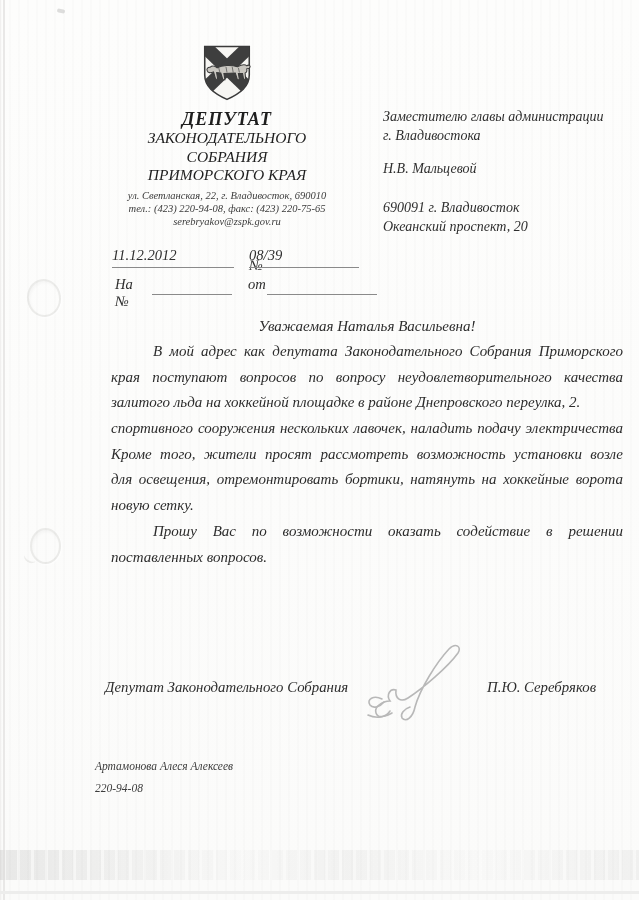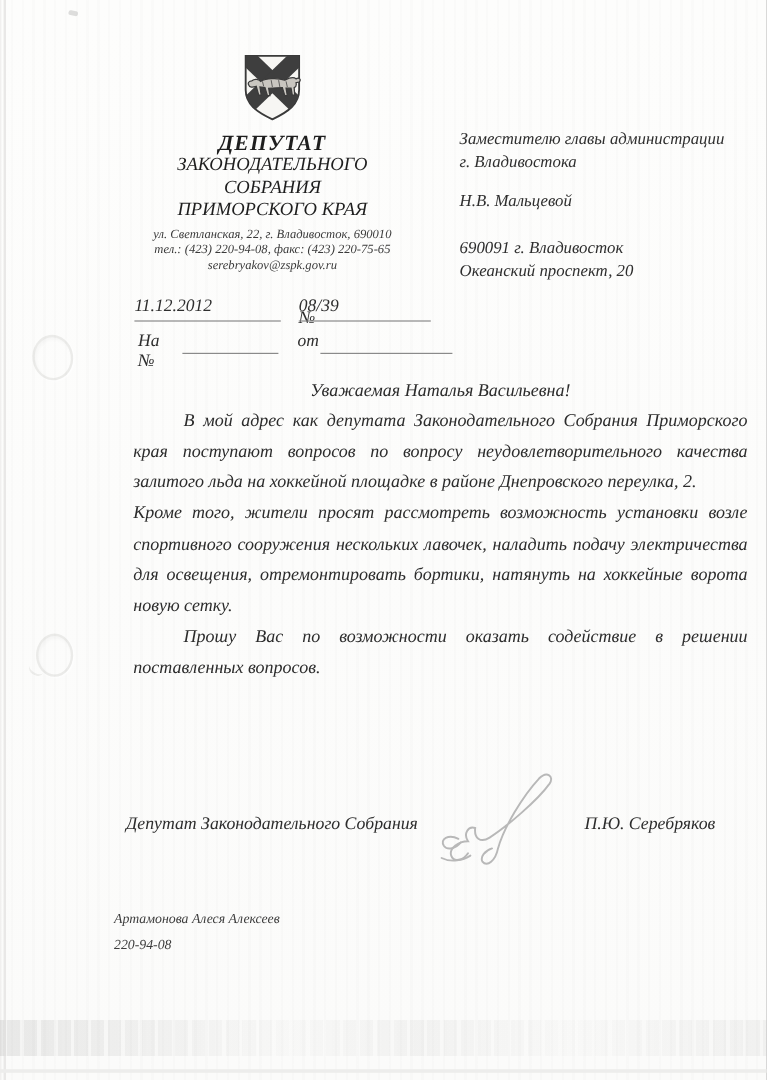--- a/index.html
+++ b/index.html
@@ -130,22 +130,22 @@
     <div class="ul" style="left:152px;top:276px;width:80px;"></div>
     <div class="lbl" style="left:248px;top:276px;">от</div>
     <div class="ul" style="left:267px;top:276px;width:110px;"></div>
   </div>
 
   <div class="body">
     <div class="sal">Уважаемая Наталья Васильевна!</div>
     <div class="bl ind j">В мой адрес как депутата Законодательного Собрания Приморского</div>
     <div class="bl j">края поступают вопросов по вопросу неудовлетворительного качества</div>
     <div class="bl">залитого льда на хоккейной площадке в районе Днепровского переулка, 2.</div>
+    <div class="bl j">спортивного сооружения нескольких лавочек, наладить подачу электричества</div>
     <div class="bl j">Кроме того, жители просят рассмотреть возможность установки возле</div>
-    <div class="bl j">спортивного сооружения нескольких лавочек, наладить подачу электричества</div>
     <div class="bl j">для освещения, отремонтировать бортики, натянуть на хоккейные ворота</div>
     <div class="bl">новую сетку.</div>
     <div class="bl ind j">Прошу Вас по возможности оказать содействие в решении</div>
     <div class="bl">поставленных вопросов.</div>
   </div>
 
   <div class="sig-pos">Депутат Законодательного Собрания</div>
   <svg class="sig-svg" viewBox="0 0 122 86">
     <g fill="none" stroke="#b8b8b8" stroke-width="1.6" stroke-linecap="round">
       <path d="M30,70 C26,76 18,78 16,72 C14,66 22,60 30,60 C26,54 30,47 36,49

